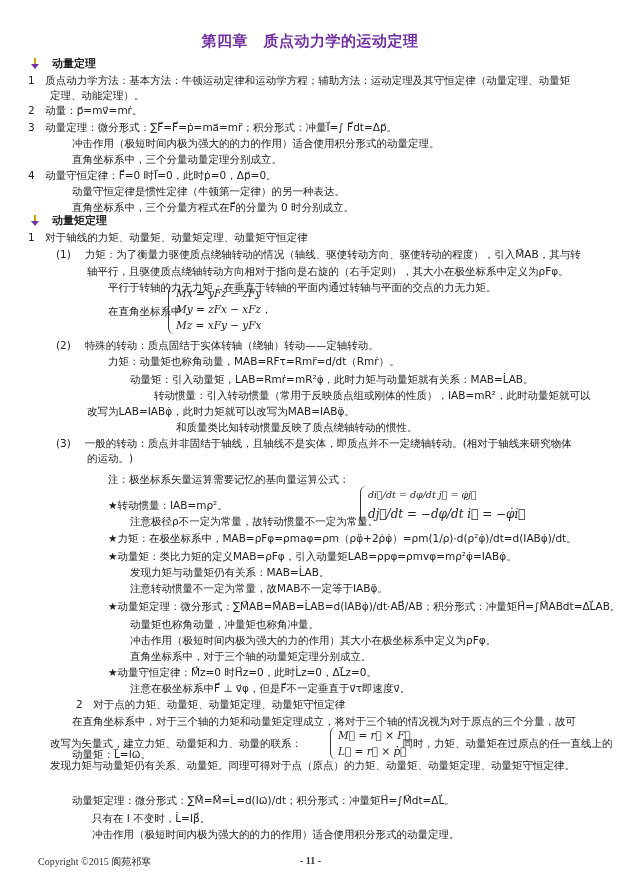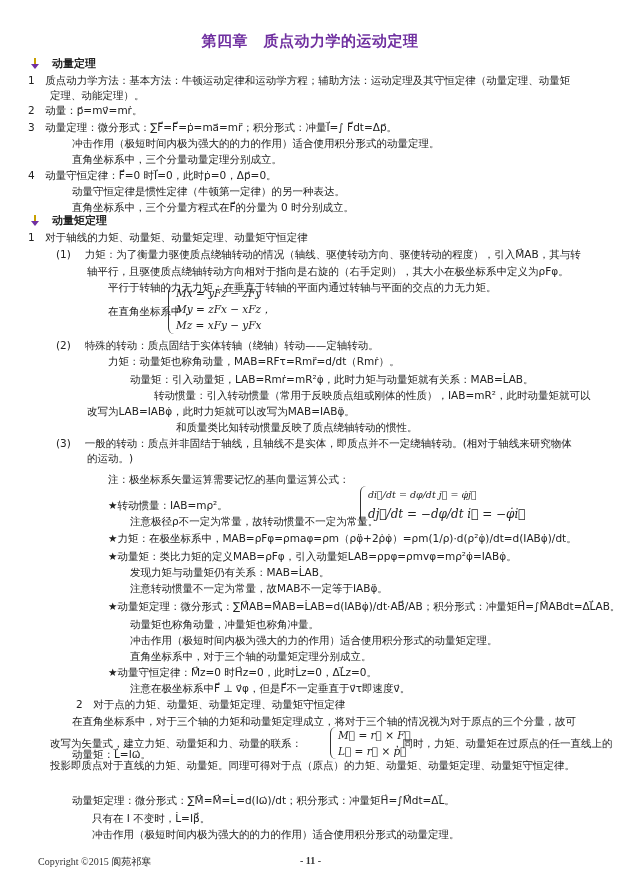--- a/index.html
+++ b/index.html
@@ -71,35 +71,35 @@
   </div>
 
   <div class="ln" style="left:108px;top:498px;">★转动惯量：IAB=mρ²。</div>
   <div class="ln" style="left:130px;top:514px;">注意极径ρ不一定为常量，故转动惯量不一定为常量。</div>
   <div class="ln" style="left:108px;top:531px;">★力矩：在极坐标系中，MAB=ρFφ=ρmaφ=ρm（ρφ̈+2ρ̇φ̇）=ρm(1/ρ)·d(ρ²φ̇)/dt=d(IABφ̇)/dt。</div>
   <div class="ln" style="left:108px;top:549px;">★动量矩：类比力矩的定义MAB=ρFφ，引入动量矩LAB=ρpφ=ρmvφ=mρ²φ̇=IABφ̇。</div>
   <div class="ln" style="left:130px;top:565px;">发现力矩与动量矩仍有关系：MAB=L̇AB。</div>
   <div class="ln" style="left:130px;top:581px;">注意转动惯量不一定为常量，故MAB不一定等于IABφ̈。</div>
   <div class="ln" style="left:108px;top:599px;">★动量矩定理：微分形式：∑M⃗AB=M⃗AB=L̇AB=d(IABφ̇)/dt·AB⃗/AB；积分形式：冲量矩H⃗=∫M⃗ABdt=ΔL⃗AB。</div>
   <div class="ln" style="left:130px;top:617px;">动量矩也称角动量，冲量矩也称角冲量。</div>
-  <div class="ln" style="left:130px;top:633px;">冲击作用（极短时间内极为强大的力的作用）适合使用积分形式的动量矩定理。</div>
+  <div class="ln" style="left:130px;top:633px;">冲击作用（极短时间内极为强大的力的作用）其大小在极坐标系中定义为ρFφ。</div>
   <div class="ln" style="left:130px;top:649px;">直角坐标系中，对于三个轴的动量矩定理分别成立。</div>
   <div class="ln" style="left:108px;top:665px;">★动量守恒定律：M⃗z=0 时H⃗z=0，此时L̇z=0，ΔL⃗z=0。</div>
   <div class="ln" style="left:130px;top:681px;">注意在极坐标系中F⃗ ⊥ v⃗φ，但是F⃗不一定垂直于v⃗τ即速度v⃗。</div>
 
   <div class="ln" style="left:28px;top:697px;margin-left:48px;">2　对于点的力矩、动量矩、动量矩定理、动量矩守恒定律</div>
   <div class="ln" style="left:50px;top:736px;">改写为矢量式，建立力矩、动量矩和力、动量的联系：</div>
   <div class="ln" style="left:72px;top:714px;">在直角坐标系中，对于三个轴的力矩和动量矩定理成立，将对于三个轴的情况视为对于原点的三个分量，故可</div>
   <div class="brace" style="left:330px;top:727px;width:70px;height:32px;">
     <span class="b" style="height:32px;width:5px;"></span>
     <div class="ln" style="left:8px;top:1px;">M⃗ = r⃗ × F⃗</div>
     <div class="ln" style="left:8px;top:17px;">L⃗ = r⃗ × p⃗</div>
   </div>
   <div class="ln" style="left:392px;top:736px;">，同时，力矩、动量矩在过原点的任一直线上的</div>
-  <div class="ln" style="left:50px;top:758px;">投影即质点对于直线的力矩、动量矩。同理可得对于点（原点）的力矩、动量矩、动量矩定理、动量矩守恒定律。</div>
+  <div class="ln" style="left:50px;top:758px;">发现力矩与动量矩仍有关系、动量矩。同理可得对于点（原点）的力矩、动量矩、动量矩定理、动量矩守恒定律。</div>
   <div class="ln" style="left:72px;top:747px;">动量矩：L⃗=Iω⃗。</div>
   <div class="ln" style="left:72px;top:793px;">动量矩定理：微分形式：∑M⃗=M⃗=L̇=d(Iω⃗)/dt；积分形式：冲量矩H⃗=∫M⃗dt=ΔL⃗。</div>
   <div class="ln" style="left:92px;top:811px;">只有在 I 不变时，L̇=Iβ⃗。</div>
   <div class="ln" style="left:92px;top:827px;">冲击作用（极短时间内极为强大的的力的作用）适合使用积分形式的动量定理。</div>
 
   <div class="footer-l">Copyright ©2015 阆苑祁寒</div>
   <div class="footer-c">- 11 -</div>
 </div>
 
 </body></html>

